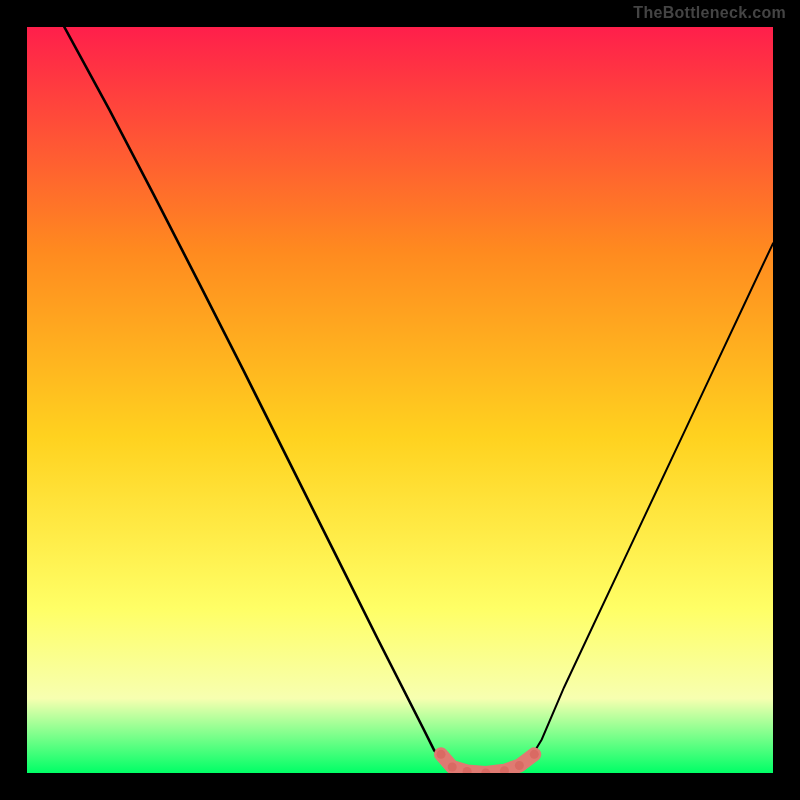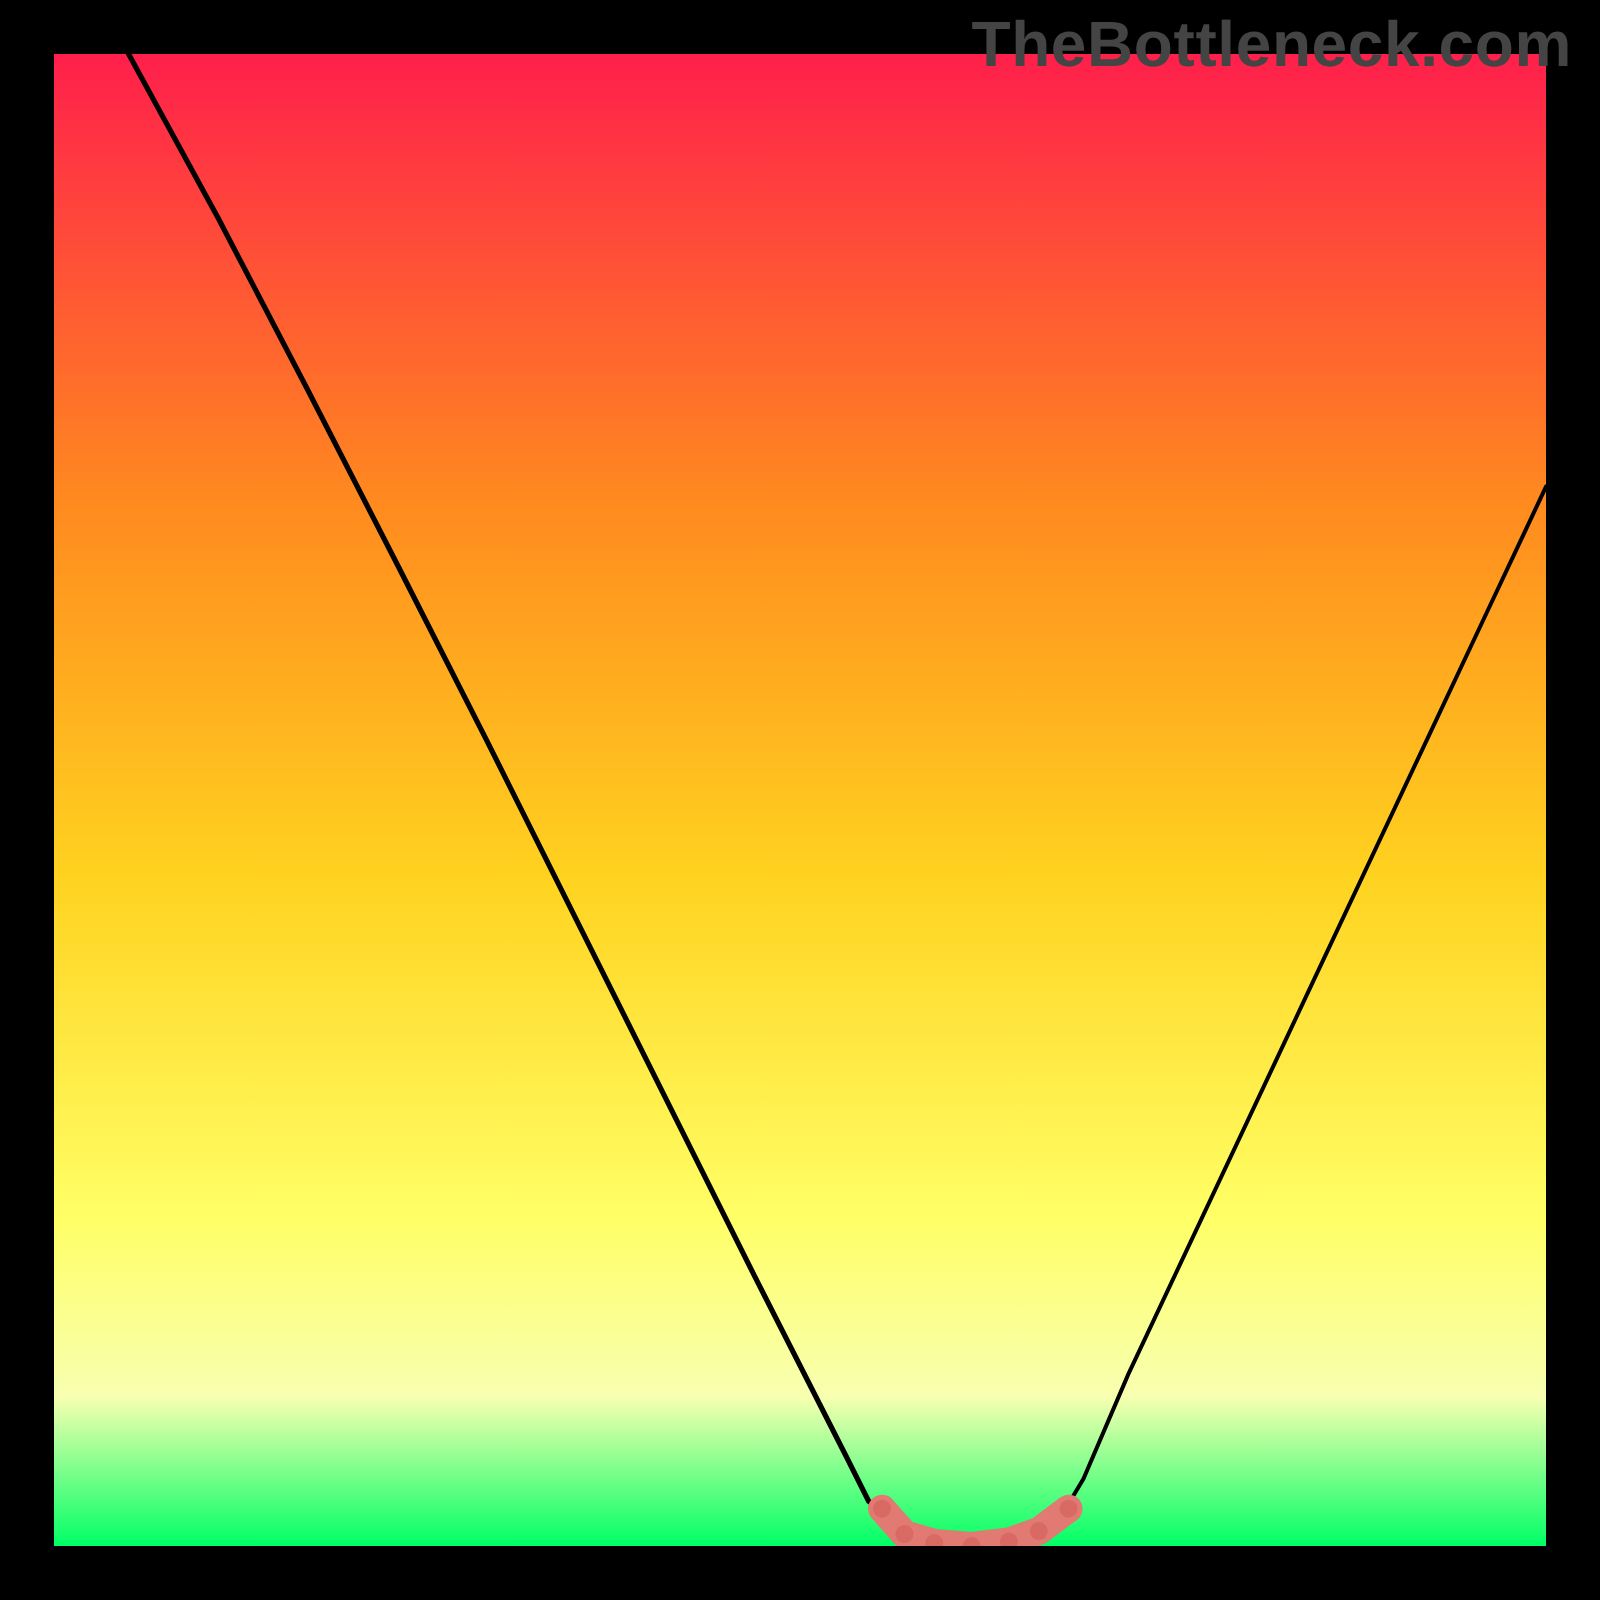--- a/index.html
+++ b/index.html
@@ -25,21 +25,21 @@
     left: 27px;
     width: 746px;
     height: 746px;
   }
   .plot-area svg { display: block; }
   .watermark {
     position: absolute;
     top: 4px;
     right: 14px;
     color: #444;
-    font-size: 32px;
+    font-size: 16px;
     font-weight: 600;
     letter-spacing: 0.3px;
     font-family: Arial, Helvetica, sans-serif;
   }
 </style>
 </head>
 <body>
 
 <div class="frame">
   <div class="plot-area">

